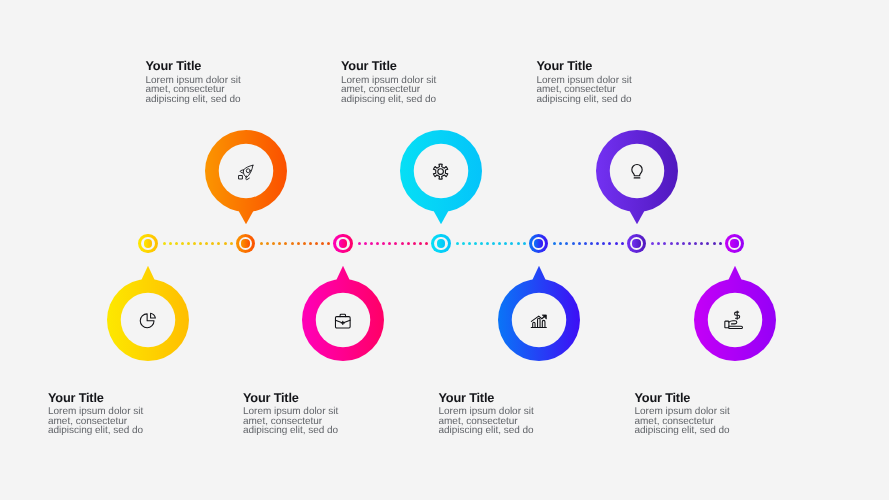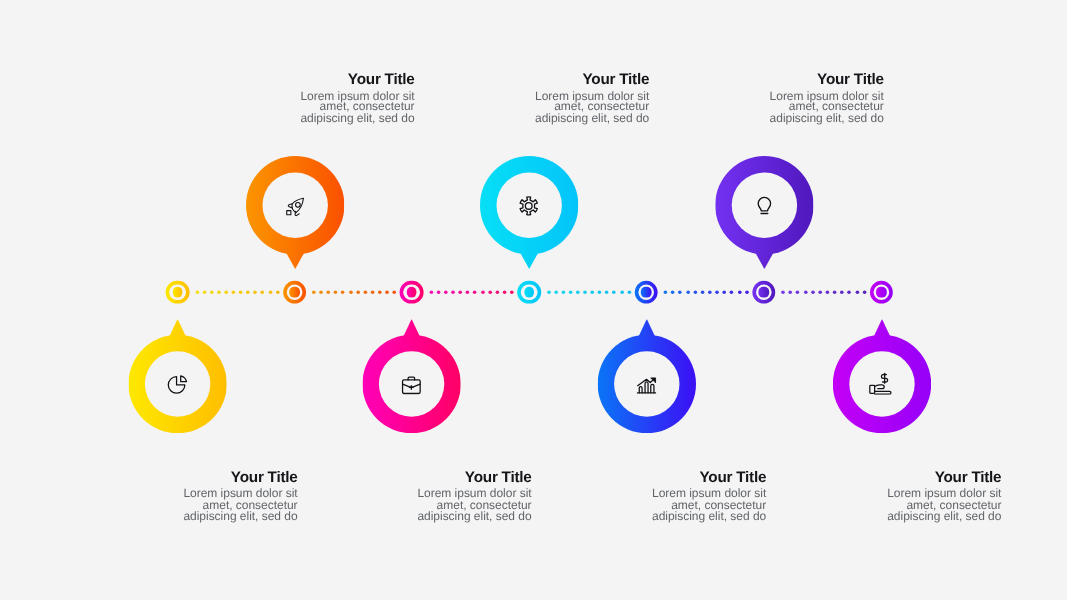--- a/index.html
+++ b/index.html
@@ -26,21 +26,21 @@
                 border-radius:50%;}
 
   
   .bubble{position:absolute;width:82px;height:95px;}
   .bubble > svg.shape{position:absolute;left:0;top:0;display:block;}
   .bubble .iconbox{position:absolute;left:0;width:82px;height:82px;
                    display:flex;align-items:center;justify-content:center;}
   .bubble .iconbox svg{display:block;}
 
   
-  .tblock{position:absolute;text-align:right;width:200px;}
+  .tblock{position:absolute;text-align:left;width:200px;}
   .tblock .ttl{font-size:12.75px;font-weight:bold;color:#15161a;letter-spacing:-0.2px;
                line-height:11px;margin:0;}
   .tblock .bdy{font-size:10px;color:#616469;line-height:9.55px;margin:4.6px 0 0;
                letter-spacing:-0.02px;}
 </style>
 </head>
 <body>
 
 <div id="stage">
   <div>

